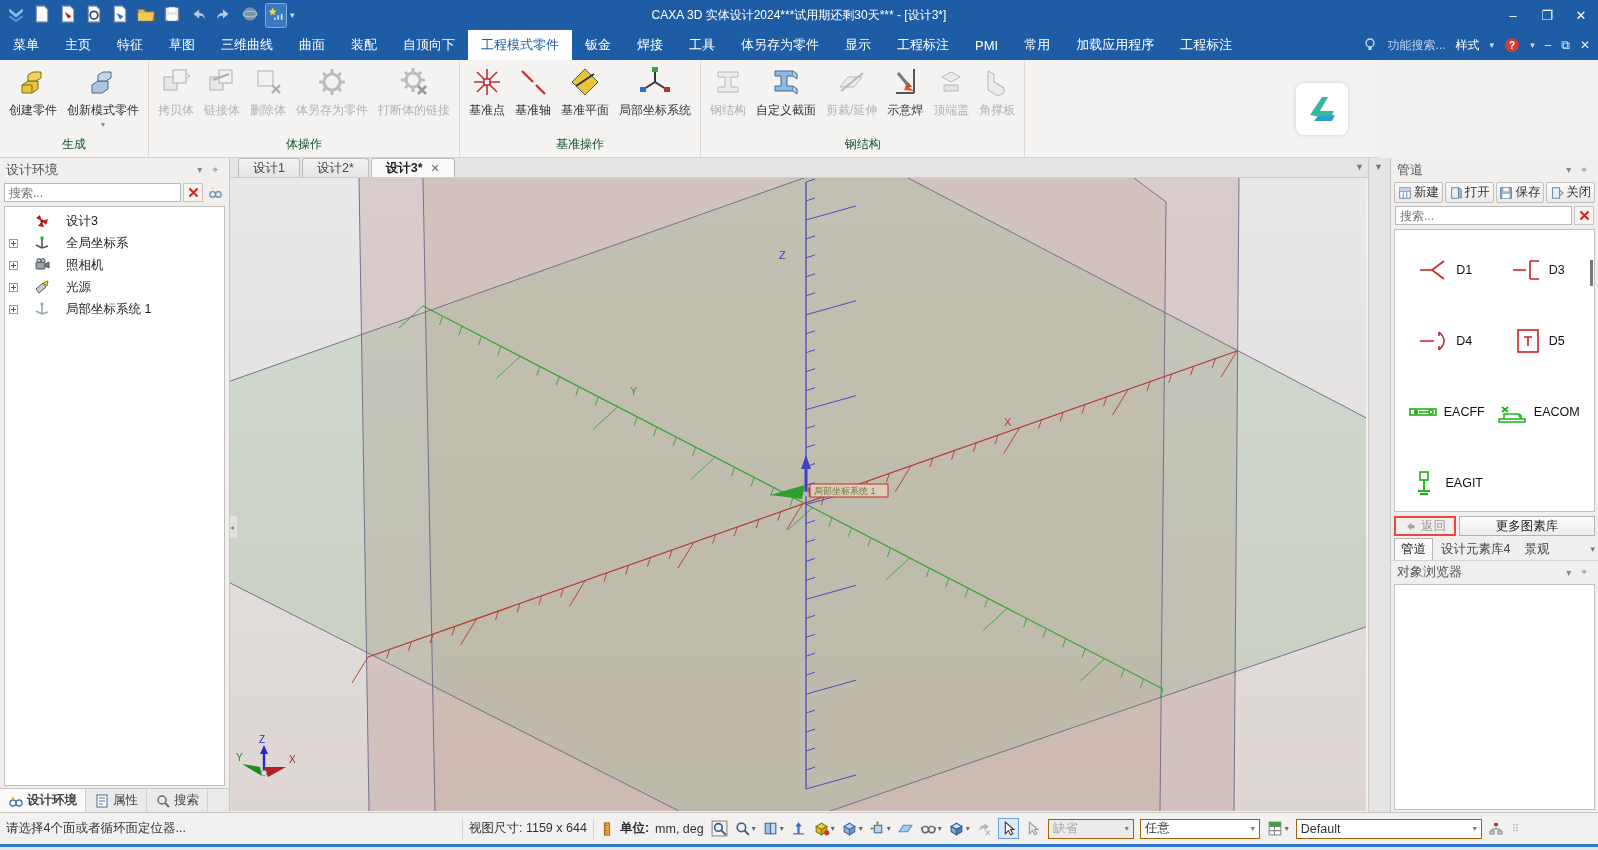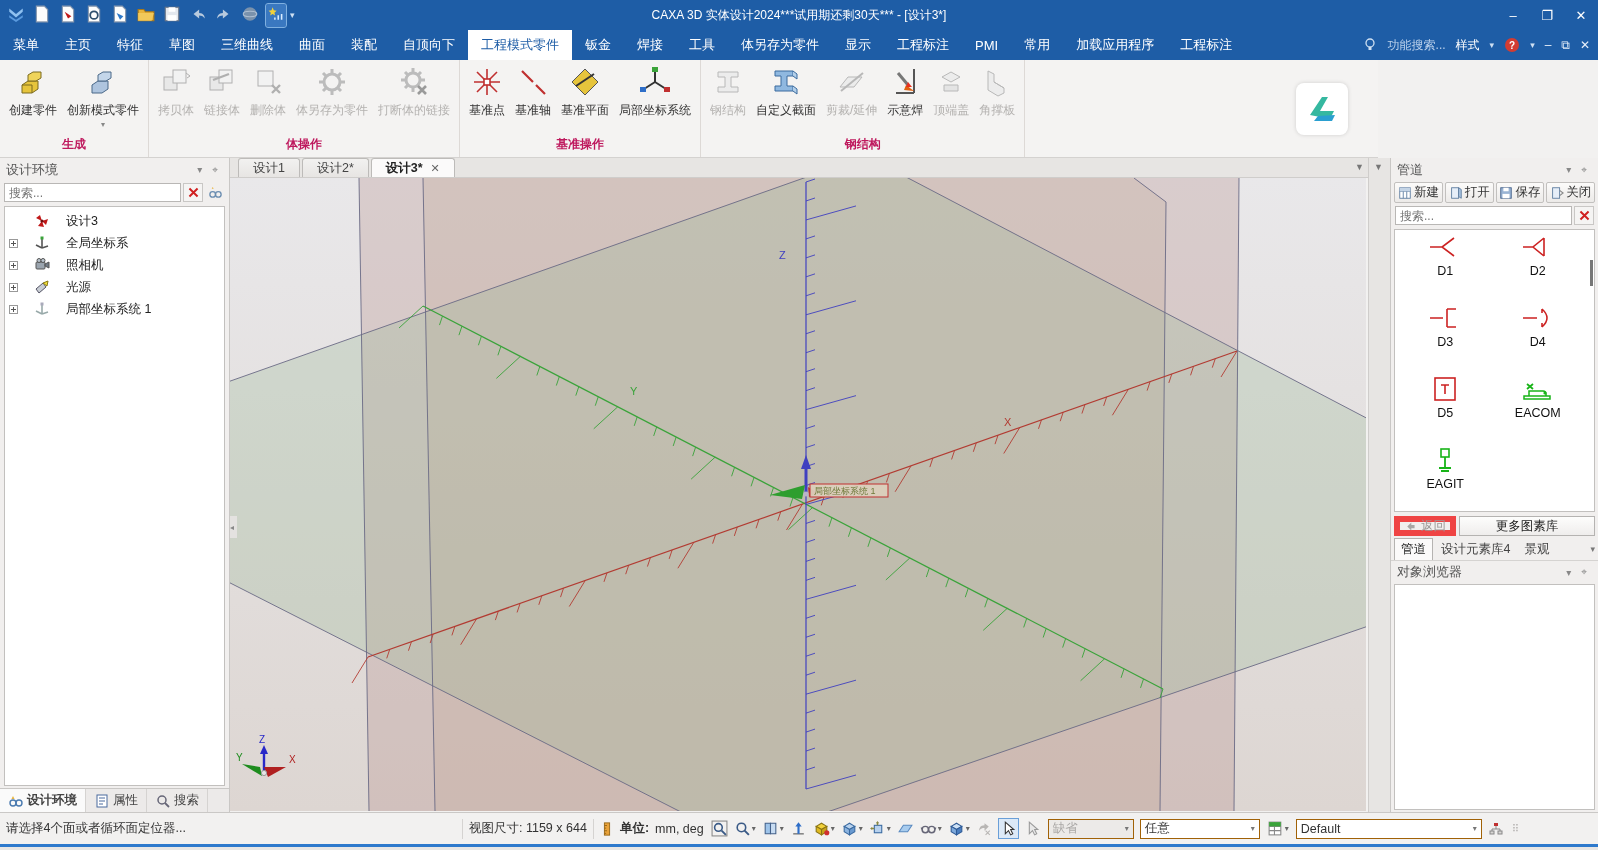--- a/index.html
+++ b/index.html
@@ -36,21 +36,21 @@
   .ribbon { position:absolute; left:0; top:60px; width:1378px; height:98px;
     background:#f4f3f2; border-bottom:1px solid #d4d2d0; display:flex; }
   .rgroup { display:flex; flex-direction:column; border-right:1px solid #ddd9d6; padding:2px 4px 0 4px; }
   .ritems { flex:1; display:flex; align-items:flex-start; }
   .rbtn { display:flex; flex-direction:column; align-items:center; padding:3px 5px;
     min-width:46px; cursor:default; }
   .rbtn .ic { width:34px; height:34px; margin-bottom:3px; }
   .rbtn .rlab { font-size:12px; color:#333; white-space:nowrap; }
   .rbtn.disabled .rlab { color:#b4b2b0; }
   .rbtn .ddc { font-size:8px; color:#888; margin-top:1px; }
-  .rglabel { text-align:center; font-size:12px; color:#be185d; padding:3px 0 4px;font-weight:bold; }
+  .rglabel { text-align:center; font-size:12px; color:#14532d; padding:3px 0 4px; }
   .ribbon-logo { margin-left:auto; margin-right:30px; align-self:center;
     width:52px; height:52px; background:#fff; border-radius:8px;
     box-shadow:0 0 4px rgba(0,0,0,.15); display:flex; align-items:center; justify-content:center; }
   .ribbon-logo svg { width:40px; height:40px; }
 
   
   .main { position:absolute; left:0; top:158px; width:1598px; height:654px; display:flex; }
   .left-panel { width:230px; background:#f1efee; border-right:1px solid #c9c7c5;
     display:flex; flex-direction:column; }
   .panel-head { height:23px; display:flex; align-items:center; padding:0 6px;
@@ -96,27 +96,27 @@
   .right-panel { width:208px; background:#f1efee; border-left:1px solid #c9c7c5;
     display:flex; flex-direction:column; }
   .rp-toolbar { display:flex; gap:2px; padding:1px 3px; }
   .rp-btn { flex:1; height:21px; border:1px solid #c2c0be; background:linear-gradient(#fcfbfa,#eceae8);
     border-radius:2px; display:flex; align-items:center; justify-content:center; gap:2px;
     font-size:12.5px; color:#333; white-space:nowrap; }
   .rp-btn .ic { width:14px; height:14px; }
   .library { background:#fff; border:1px solid #c2c0be; margin:2px 3px; height:283px;
     display:grid; grid-template-columns:1fr 1fr; grid-auto-rows:71px; padding:4px 10px 0 4px;
     position:relative; }
-  .libitem { display:flex; flex-direction:column; align-items:center; justify-content:flex-start; gap:4px; }
+  .libitem { display:flex; flex-direction:row; align-items:center; justify-content:center; gap:4px; }
   .libitem svg { width:34px; height:26px; }
   .libitem .lname { font-size:12.5px; color:#111; }
   .lib-scroll { position:absolute; right:1px; top:2px; width:5px; height:276px; }
   .lib-thumb { position:absolute; right:0; top:28px; width:3px; height:26px; background:#777; }
   .backrow { display:flex; gap:3px; padding:2px 3px; }
-  .back-btn { width:62px; height:20px; border:6px solid #ef4444; background:#f1efee;
+  .back-btn { width:62px; height:20px; border:2px solid #ef4444; background:#f1efee;
     color:#9b9997; display:flex; align-items:center; justify-content:center; gap:4px; font-size:12.5px; }
   .more-btn { flex:1; height:20px; border:1px solid #b5b3b1; background:linear-gradient(#fdfdfc,#efedec);
     display:flex; align-items:center; justify-content:center; font-size:12.5px; color:#222; }
   .rp-tabs { display:flex; align-items:center; height:22px; padding:0 3px; gap:2px; }
   .rptab { padding:2px 6px; font-size:12.5px; color:#444; }
   .rptab.active { background:#fbfafa; border:1px solid #b5b3b1; border-bottom-color:#fbfafa; color:#222; }
   .rp-tabs .ovf { margin-left:auto; color:#777; font-size:9px; }
   .browser-empty { flex:1; background:#fff; border:1px solid #c2c0be; margin:1px 3px 2px; }
 
   
@@ -819,42 +819,45 @@
     </div>
     <div class="library">
       <div class="libitem">
           <svg viewBox="0 0 34 26">
             <path d="M2 13 H14 M26 4 L14 13 L26 22" fill="none" stroke="#cc2222" stroke-width="1.6"></path>
           </svg>
           <span class="lname">D1</span>
         </div>
         <div class="libitem">
           <svg viewBox="0 0 34 26">
-            <path d="M2 13 H12 M23 4 L12 13 L23 22 M23 4 V22" fill="none" stroke="#cc2222" stroke-width="1.6"></path>
-          </svg>
-          <span class="lname">D2</span>
-        </div>
-        <div class="libitem">
-          <svg viewBox="0 0 34 26">
             <path d="M2 13 H15 M19 4 V22 M19 4 H28 M19 22 H28" fill="none" stroke="#cc2222" stroke-width="1.6"></path>
           </svg>
           <span class="lname">D3</span>
         </div>
         <div class="libitem">
           <svg viewBox="0 0 34 26">
             <path d="M2 13 H16 M21 4 Q31 13 21 22 M21 4 V8 M21 22 V18" fill="none" stroke="#cc2222" stroke-width="1.6"></path>
           </svg>
           <span class="lname">D4</span>
         </div>
         <div class="libitem">
           <svg viewBox="0 0 34 26">
             <rect x="7" y="2" width="20" height="22" fill="none" stroke="#cc2222" stroke-width="1.6"></rect>
             <path d="M13 9 h8 M17 9 v9" stroke="#cc2222" stroke-width="1.6"></path>
           </svg>
           <span class="lname">D5</span>
+        </div>
+        <div class="libitem">
+          <svg viewBox="0 0 34 26">
+            <rect x="4" y="10" width="26" height="6" fill="none" stroke="#18b418" stroke-width="1.6"></rect>
+            <circle cx="10" cy="13" r="2.2" fill="#18b418"></circle>
+            <path d="M13 13 h10" stroke="#18b418" stroke-width="1.6"></path>
+            <circle cx="25" cy="13" r="2" fill="none" stroke="#18b418" stroke-width="1.4"></circle>
+          </svg>
+          <span class="lname">EACFF</span>
         </div>
         <div class="libitem">
           <svg viewBox="0 0 34 26">
             <path d="M3 20 h26 v3 H3 z" fill="none" stroke="#18b418" stroke-width="1.5"></path>
             <path d="M8 20 v-5 h14 a3 3 0 0 1 3 3 v2" fill="none" stroke="#18b418" stroke-width="1.5"></path>
             <path d="M6 8 l6 5 M12 8 l-6 5" stroke="#18b418" stroke-width="1.8"></path>
             <circle cx="24" cy="17" r="1.6" fill="#18b418"></circle>
           </svg>
           <span class="lname">EACOM</span>
         </div>

